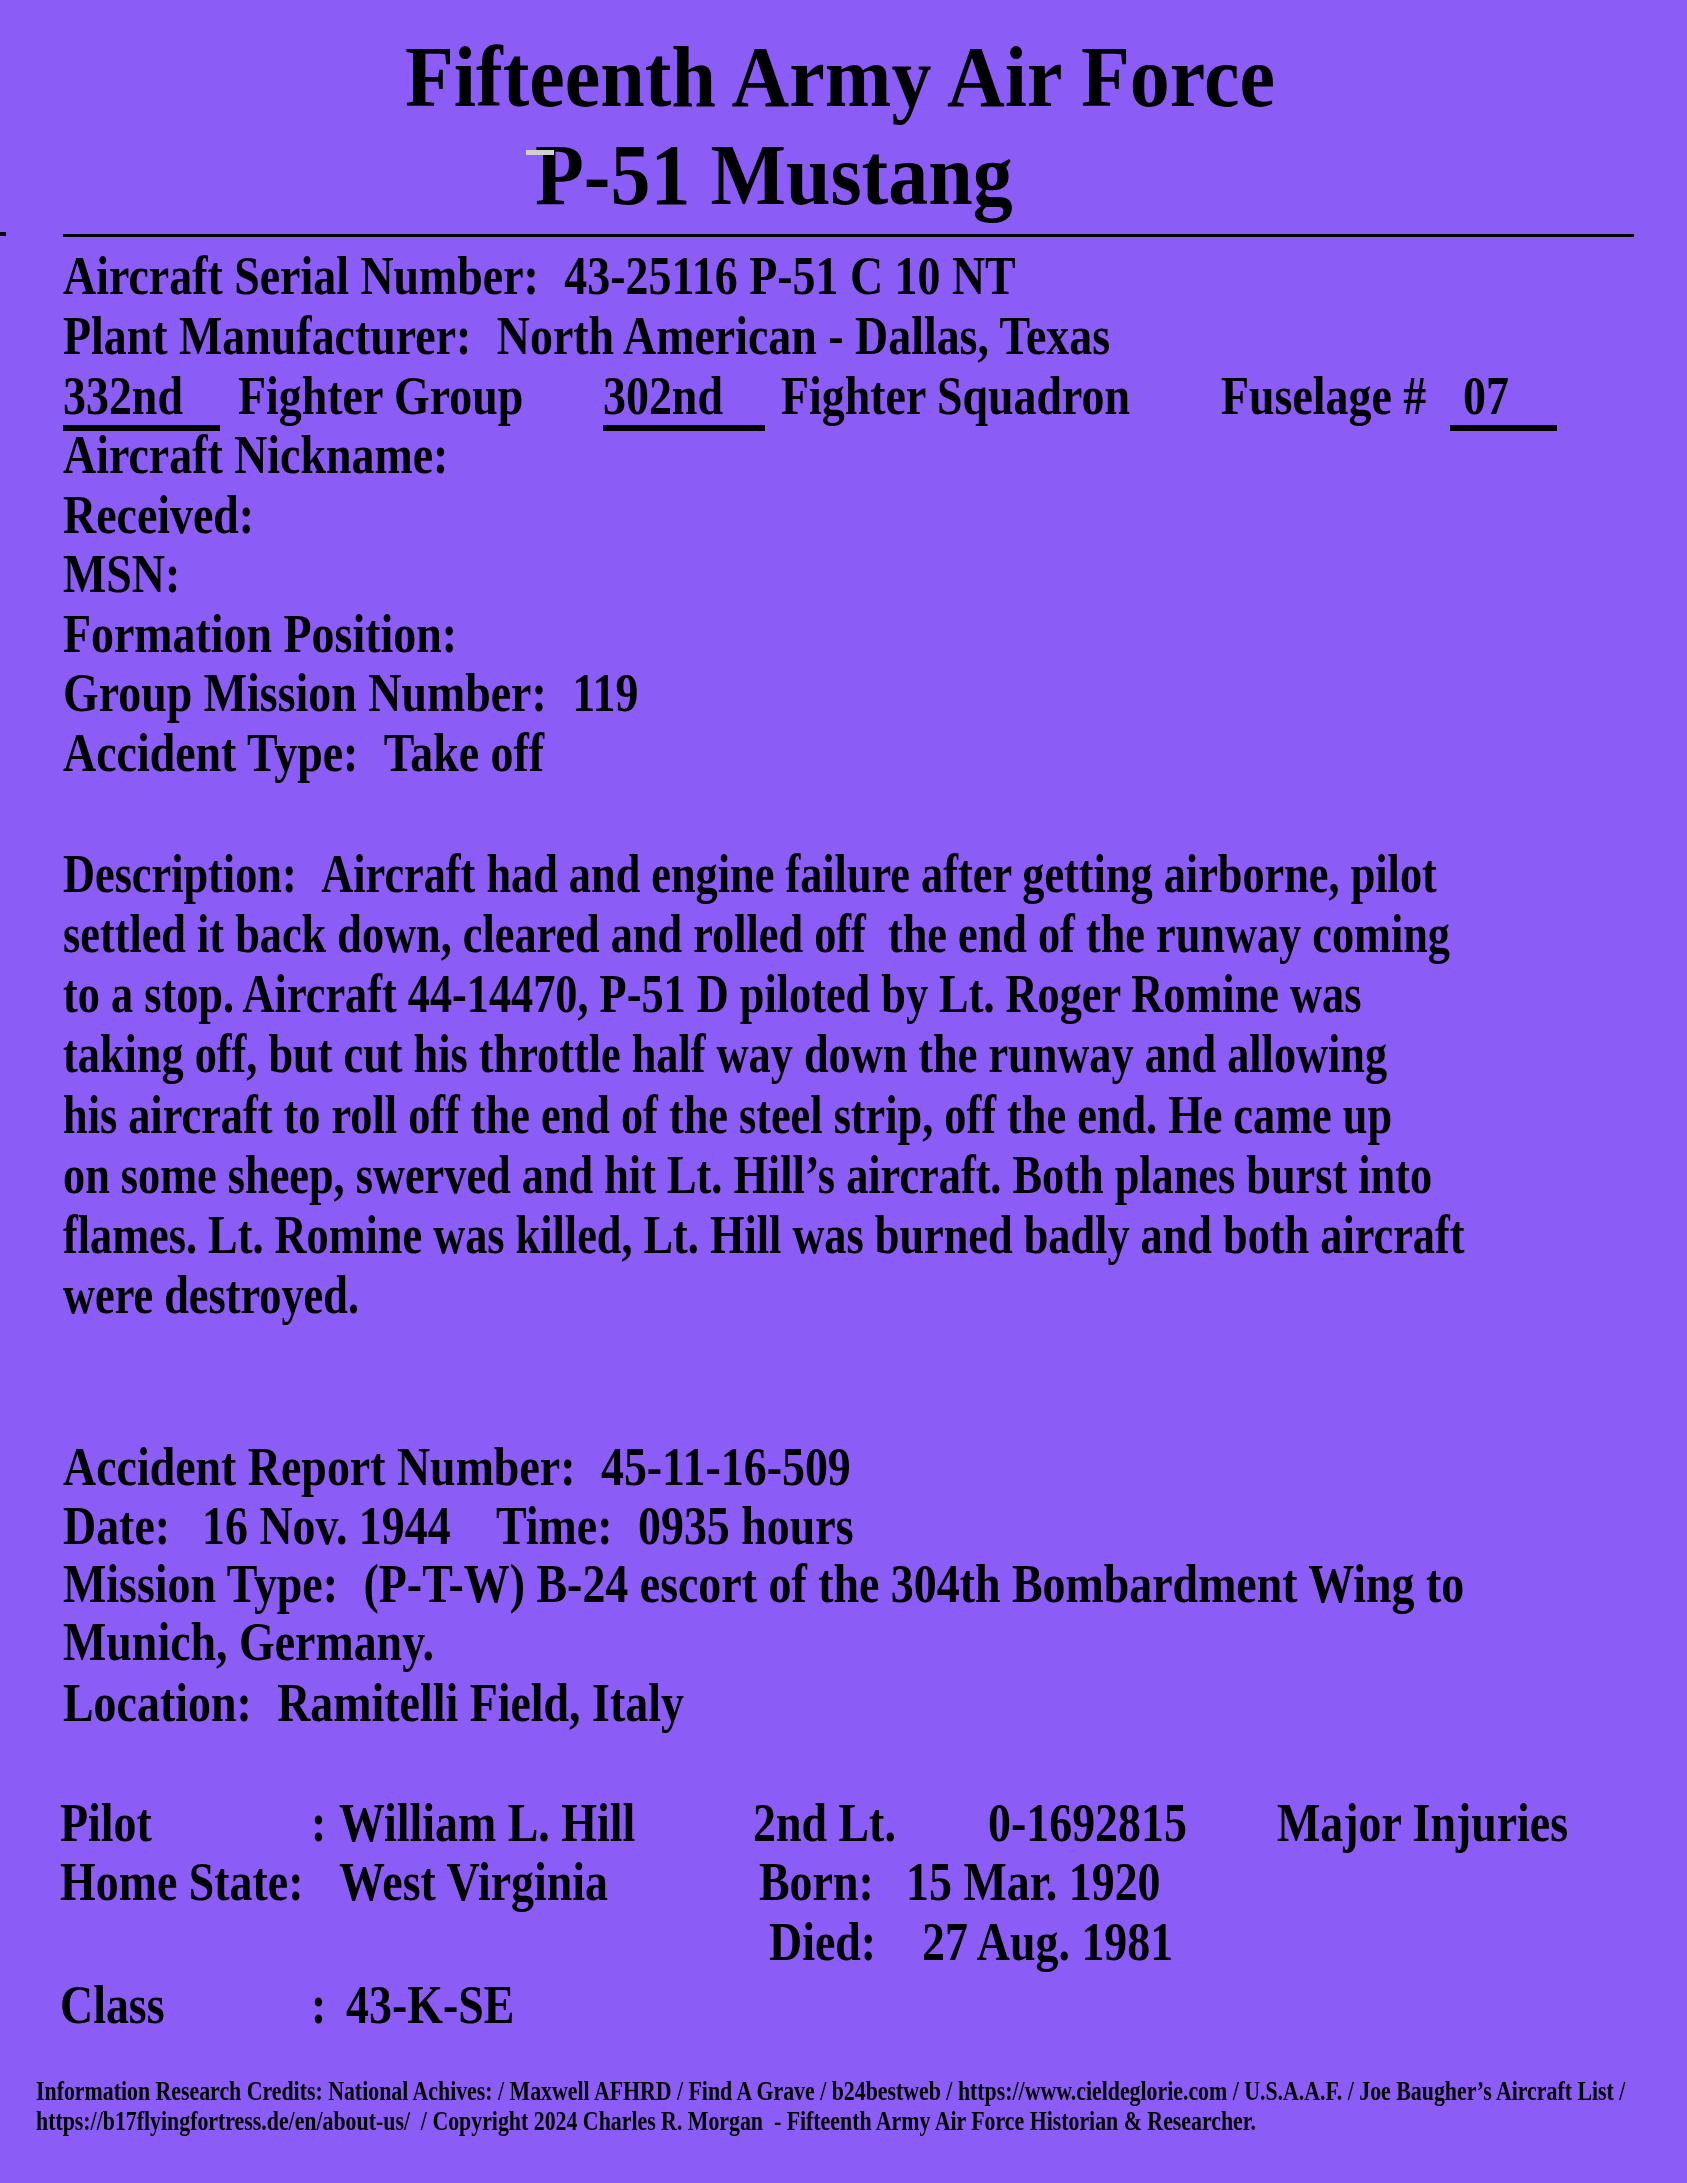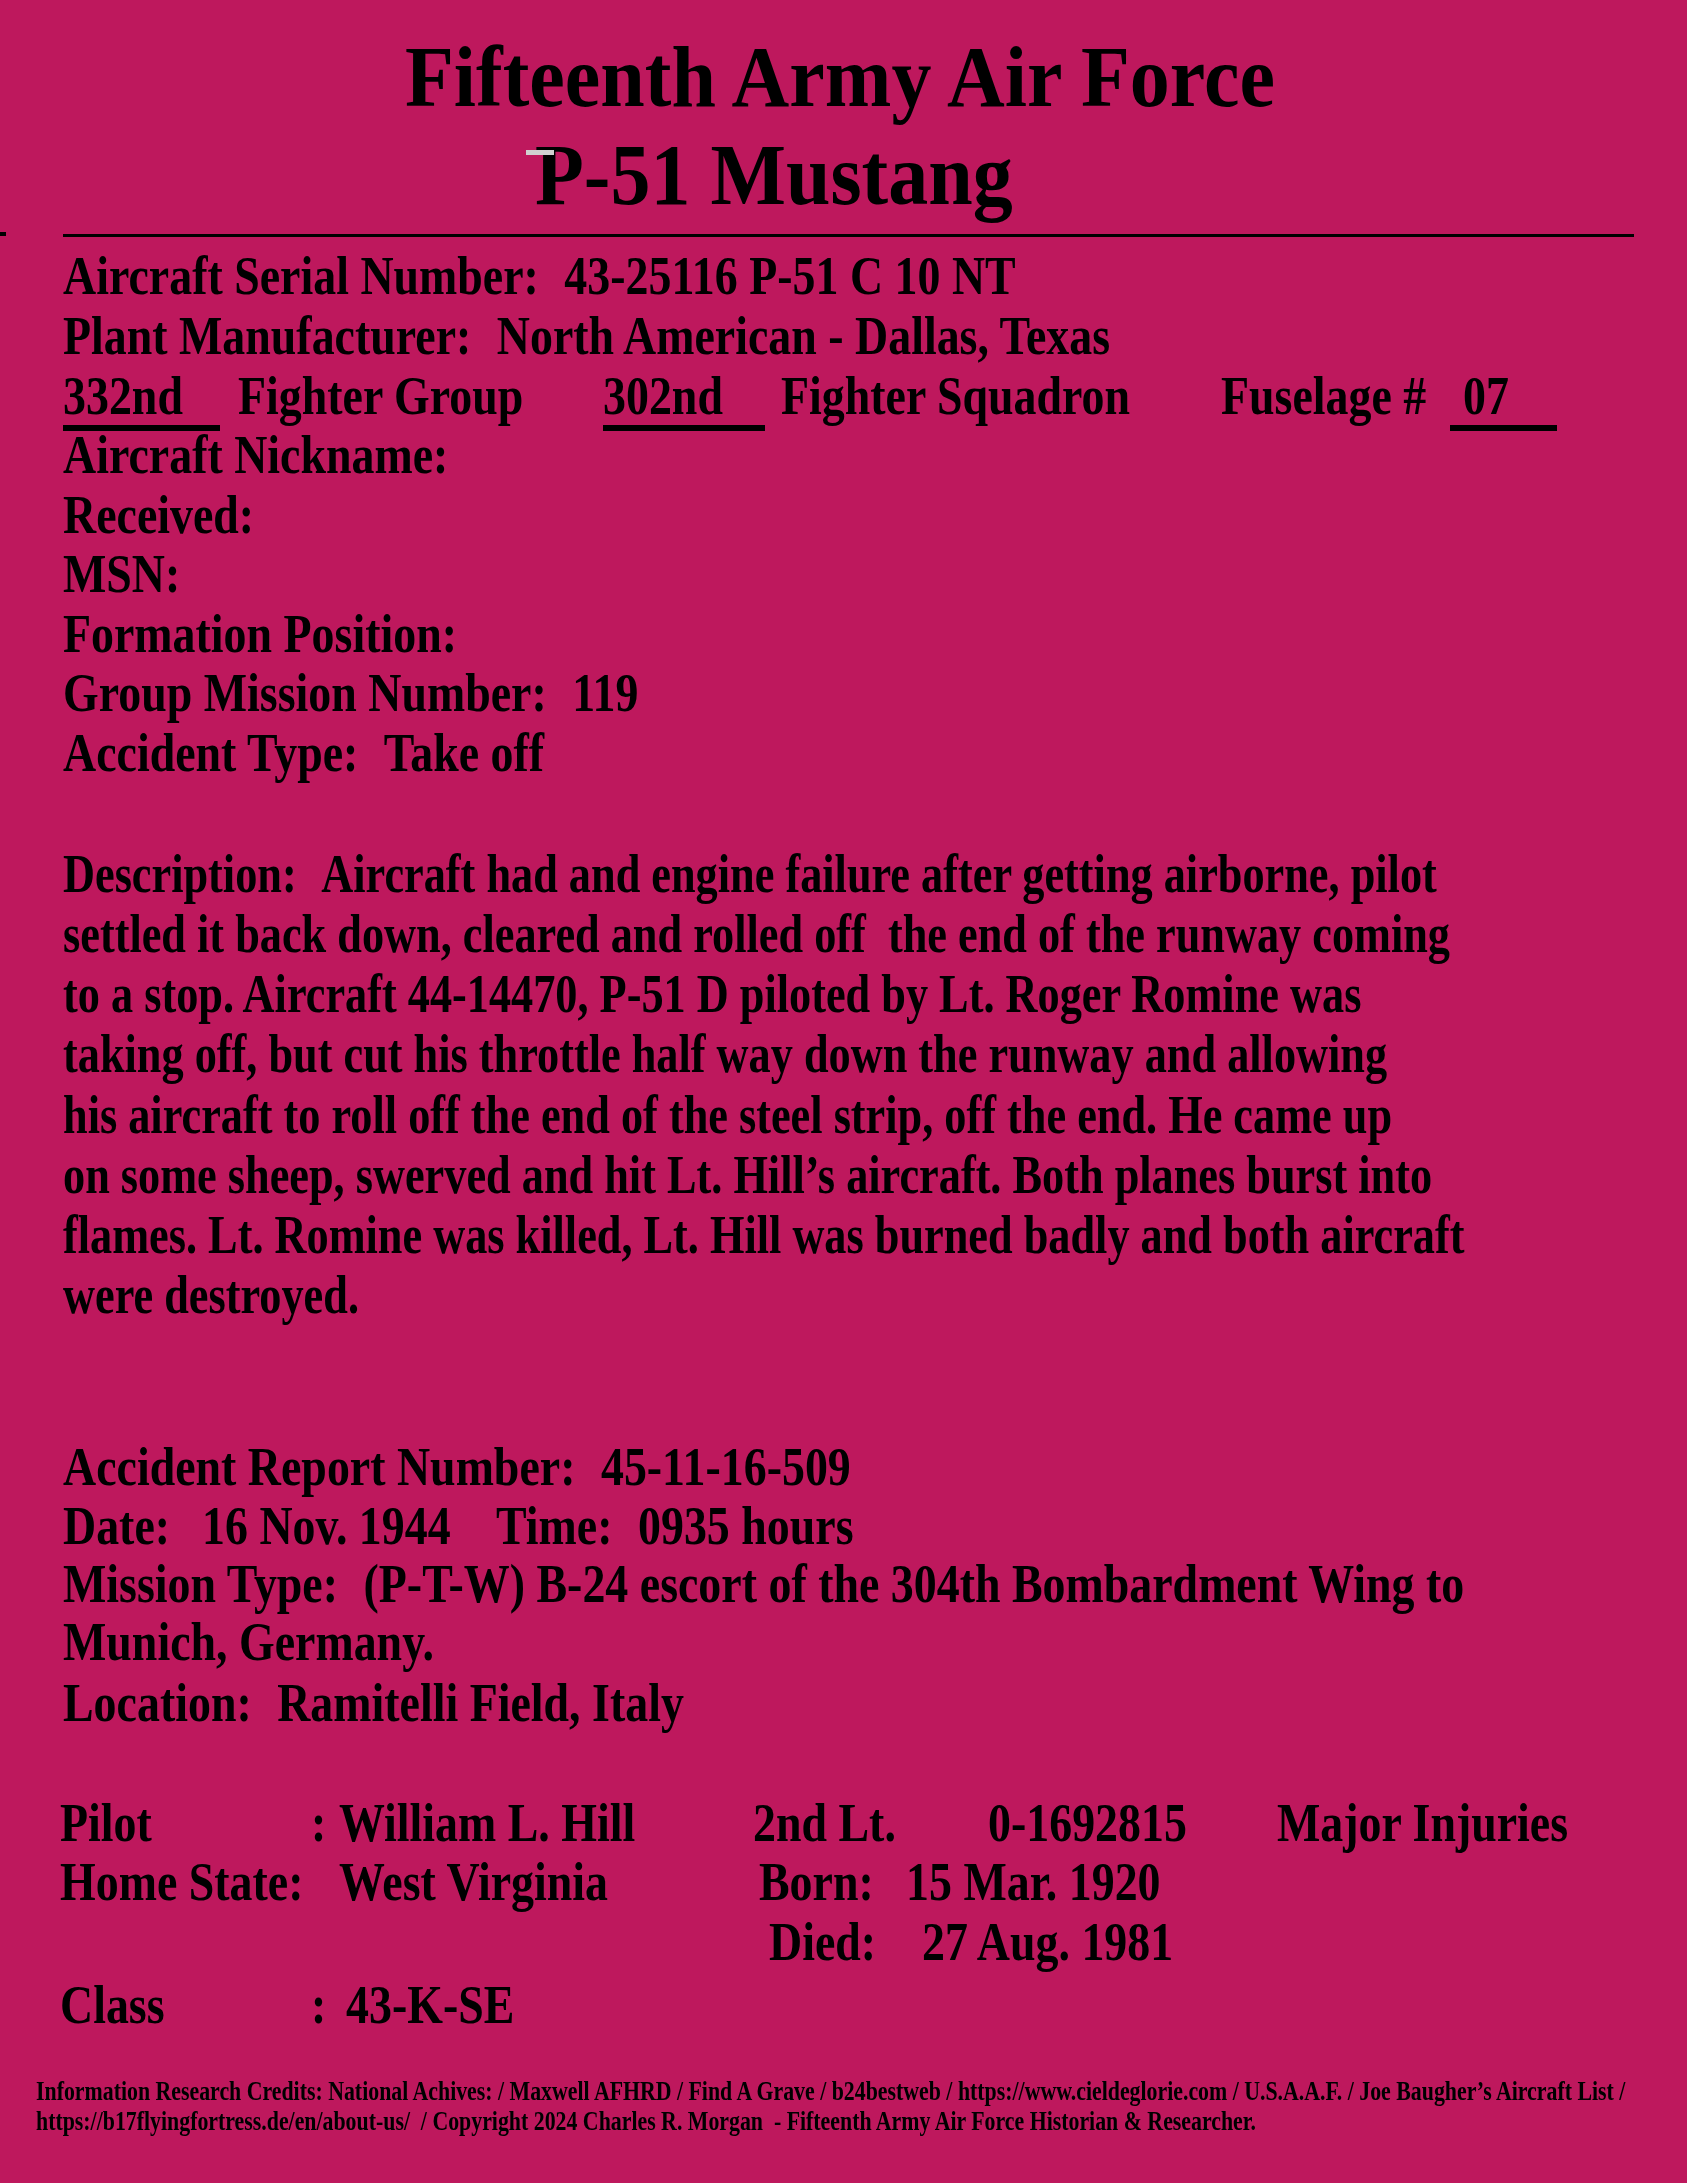--- a/index.html
+++ b/index.html
@@ -1,20 +1,20 @@
 <!DOCTYPE html>
 <html style="font-size:10.6px"><head>
 <meta charset="utf-8">
 <style>
   html,body{margin:0;padding:0;background:#ffffff;}
   .page{
     position:relative;
     width:1687px;
     height:2183px;
-    background:#be185d;
+    background:#8b5cf6;
     font-family:"Liberation Serif","DejaVu Serif",serif;
     color:#000;
     overflow:hidden;
   }
   .ln{
     position:absolute;
     white-space:pre;
     font-weight:700;
     font-size:54px;
     line-height:1;

